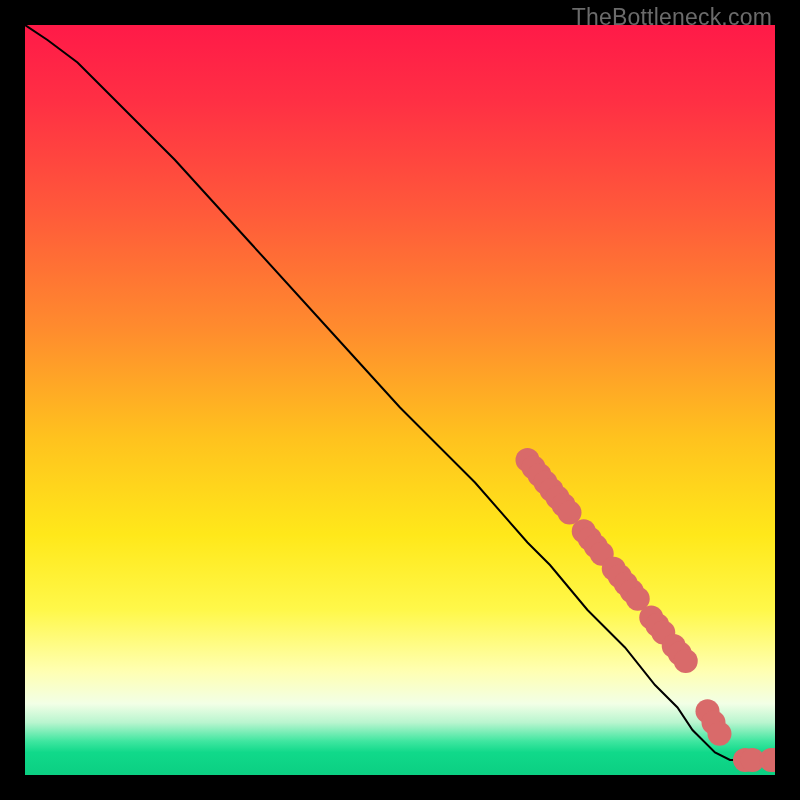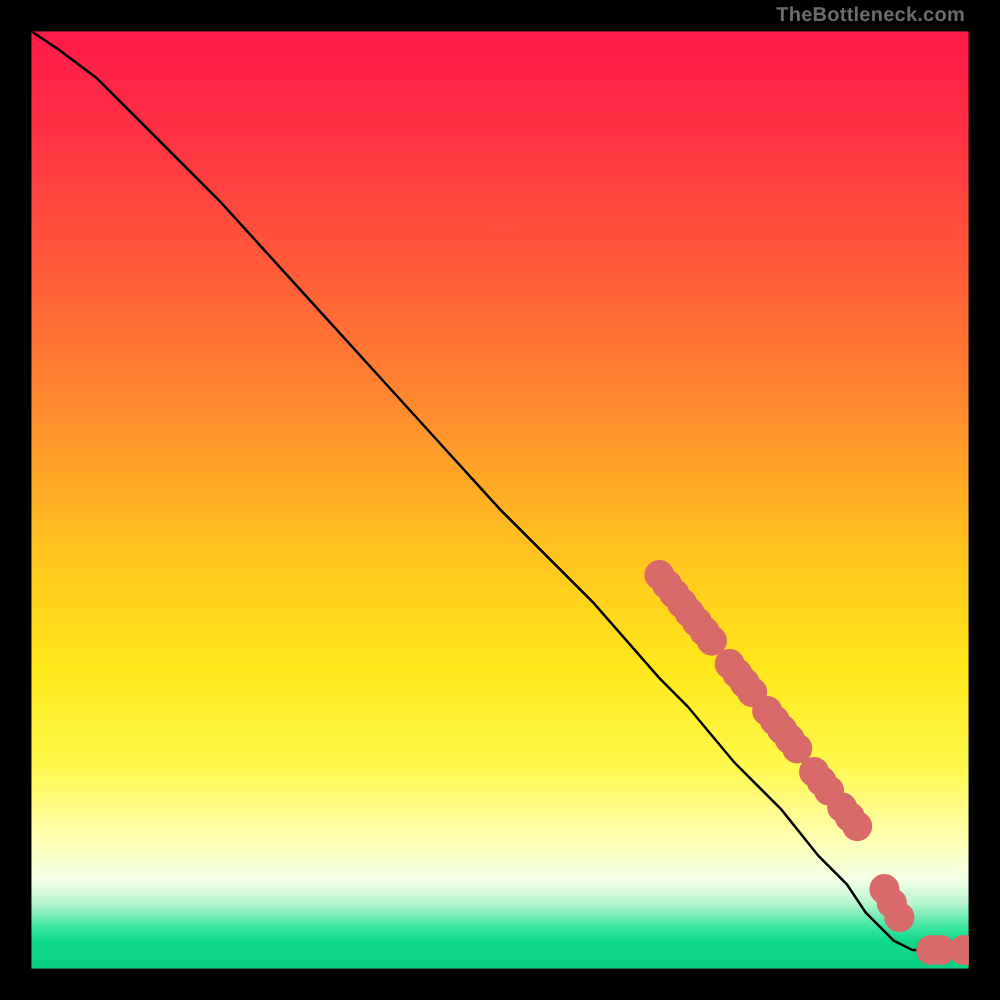--- a/index.html
+++ b/index.html
@@ -26,22 +26,22 @@
     position: absolute;
     left: 0; top: 0;
     width: 100%; height: 100%;
     pointer-events: none;
   }
   .watermark {
     position: absolute;
     top: 4px;
     right: 28px;
     font-family: Arial, Helvetica, sans-serif;
-    font-size: 16px;
-    font-weight: 700;
+    font-size: 23px;
+    font-weight: 400;
     color: #6b6b6b;
     letter-spacing: 0.2px;
   }
 </style>
 </head>
 <body>
 
 <div class="stage">
   <div class="watermark">TheBottleneck.com</div>
   <div class="plot">

